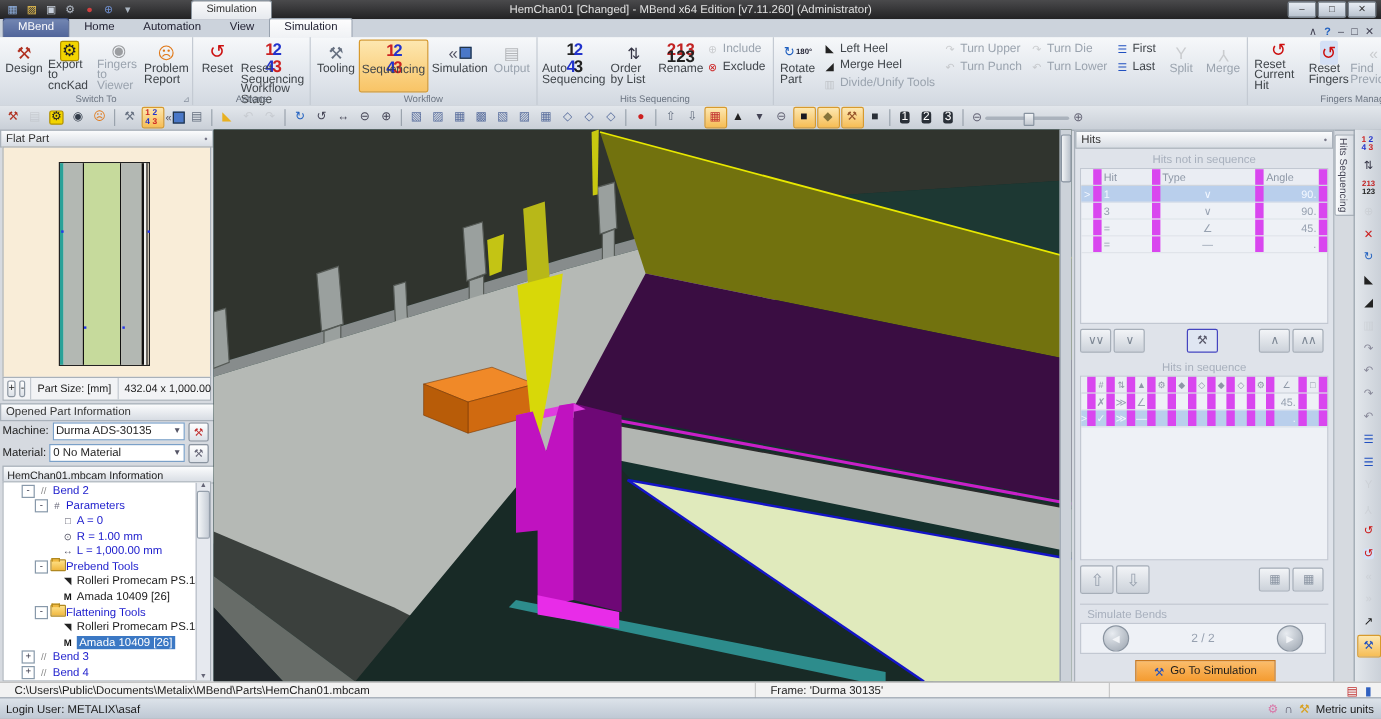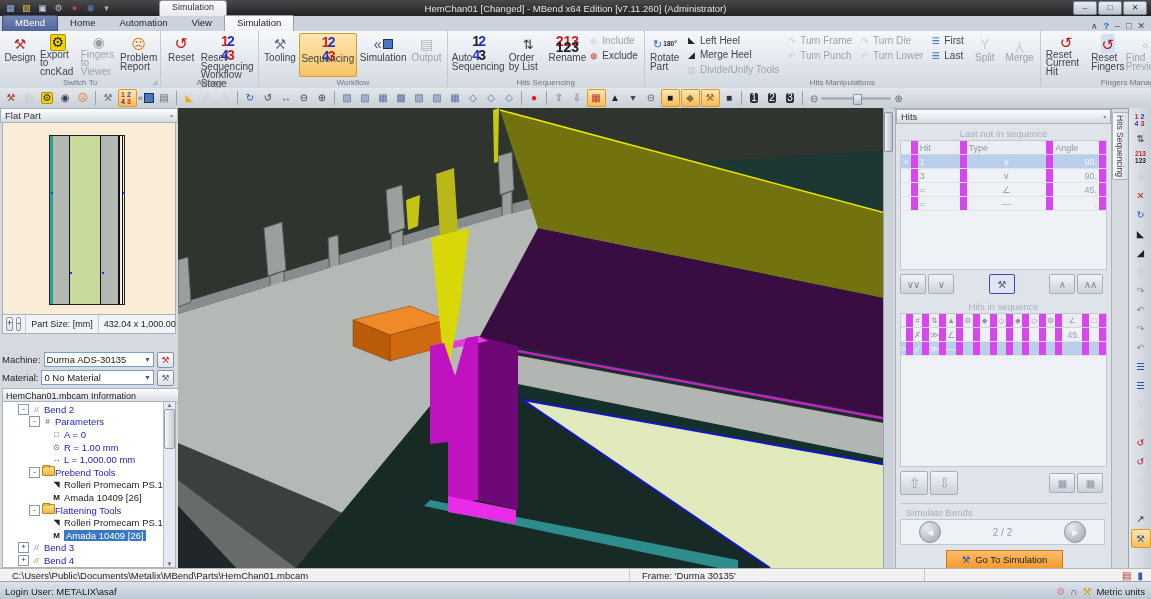--- a/index.html
+++ b/index.html
@@ -297,21 +297,21 @@
               <span class="rlabel">Merge Heel</span>
             </div>
             <div class="rbtn-sm disabled">
               <span class="icn" style="color: rgb(154, 162, 172);">▥</span>
               <span class="rlabel">Divide/Unify Tools</span>
             </div>
           </div>
           <div class="rstack">
             <div class="rbtn-sm disabled">
               <span class="icn" style="color: rgb(154, 162, 172);">↷</span>
-              <span class="rlabel">Turn Frame</span>
+              <span class="rlabel">Turn Upper</span>
             </div>
             <div class="rbtn-sm disabled">
               <span class="icn" style="color: rgb(154, 162, 172);">↶</span>
               <span class="rlabel">Turn Punch</span>
             </div>
           </div>
           <div class="rstack">
             <div class="rbtn-sm disabled">
               <span class="icn" style="color: rgb(154, 162, 172);">↷</span>
               <span class="rlabel">Turn Die</span>
@@ -333,21 +333,20 @@
           </div>
           <div class="rbtn-lg disabled">
             <span class="icn" style="color: rgb(154, 162, 172); font-size: 14px;">Y</span>
             <div class="rlabel">Split</div>
           </div>
           <div class="rbtn-lg disabled">
             <span class="icn rotY" style="color: rgb(154, 162, 172); font-size: 14px;">Y</span>
             <div class="rlabel">Merge</div>
           </div>
         </div>
-        <div class="rglabel">Hits Manipulations</div>
       </div>
       <div class="rgroup">
         <div class="ritems">
           <div class="rbtn-lg">
             <span class="icn" style="color: rgb(204, 16, 16); font-size: 15px;">↺</span>
             <div class="rlabel">Reset Current Hit</div>
           </div>
           <div class="rbtn-lg">
             <span class="icn" style="color: rgb(204, 16, 16); background: rgb(212, 224, 246); padding: 0px 1px; border-radius: 2px; font-size: 15px;">↺</span>
             <div class="rlabel">Reset Fingers</div>
@@ -536,20 +535,24 @@
           <div class="bdot" style="left: 20px; top: 136px;"></div>
           <div class="bdot" style="left: 52px; top: 136px;"></div>
         </div>
   </div>
   <div id="sizebar">
     <div class="zbtn">+</div>
     <div class="zbtn">-</div>
     <div class="szcell" style="margin-left:4px;">Part Size: [mm]</div>
     <div class="szcell">432.04 x 1,000.00 / 1.00</div>
   </div>
+  <div class="ptitle" id="openinfo-title">
+    <span>Opened Part Information</span>
+    <span class="pin">•</span>
+  </div>
   <div class="formrow" style="top:243px;">
     <span>Machine:</span>
     <div class="select">
       <span>Durma ADS-30135</span>
       <span class="caret">▼</span>
     </div>
     <div class="toolbtn16">
           <span style="color:#c03030;">⚒</span>
         </div>
   </div>
@@ -701,21 +704,21 @@
   <div id="vscroll">
         <div class="thumbv"></div>
       </div>
 </div>
 
 <div id="hitspanel">
   <div class="ptitle">
     <span>Hits</span>
     <span class="pin">•</span>
   </div>
-  <div class="sectitle" style="position:absolute;left:0;right:0;top:19px;">Last not in sequence</div>
+  <div class="sectitle" style="position:absolute;left:0;right:0;top:19px;">Hits not in sequence</div>
   <div class="gridbox" style="top:31px;height:128px;" id="tbl-notseq">
         <div class="hrow hdr">
           <div class="hcell mark" style="width: 12px;"></div>
           <div class="hcell" style="width: 46px;">Hit</div>
           <div class="hcell" style="width: 92px;">Type</div>
           <div class="hcell" style="width: 51px;">Angle</div>
         </div>
         <div class="hrow sel">
           <div class="hcell mark" style="width: 12px;">&gt;</div>
           <div class="hcell" style="width: 46px;">1</div>

